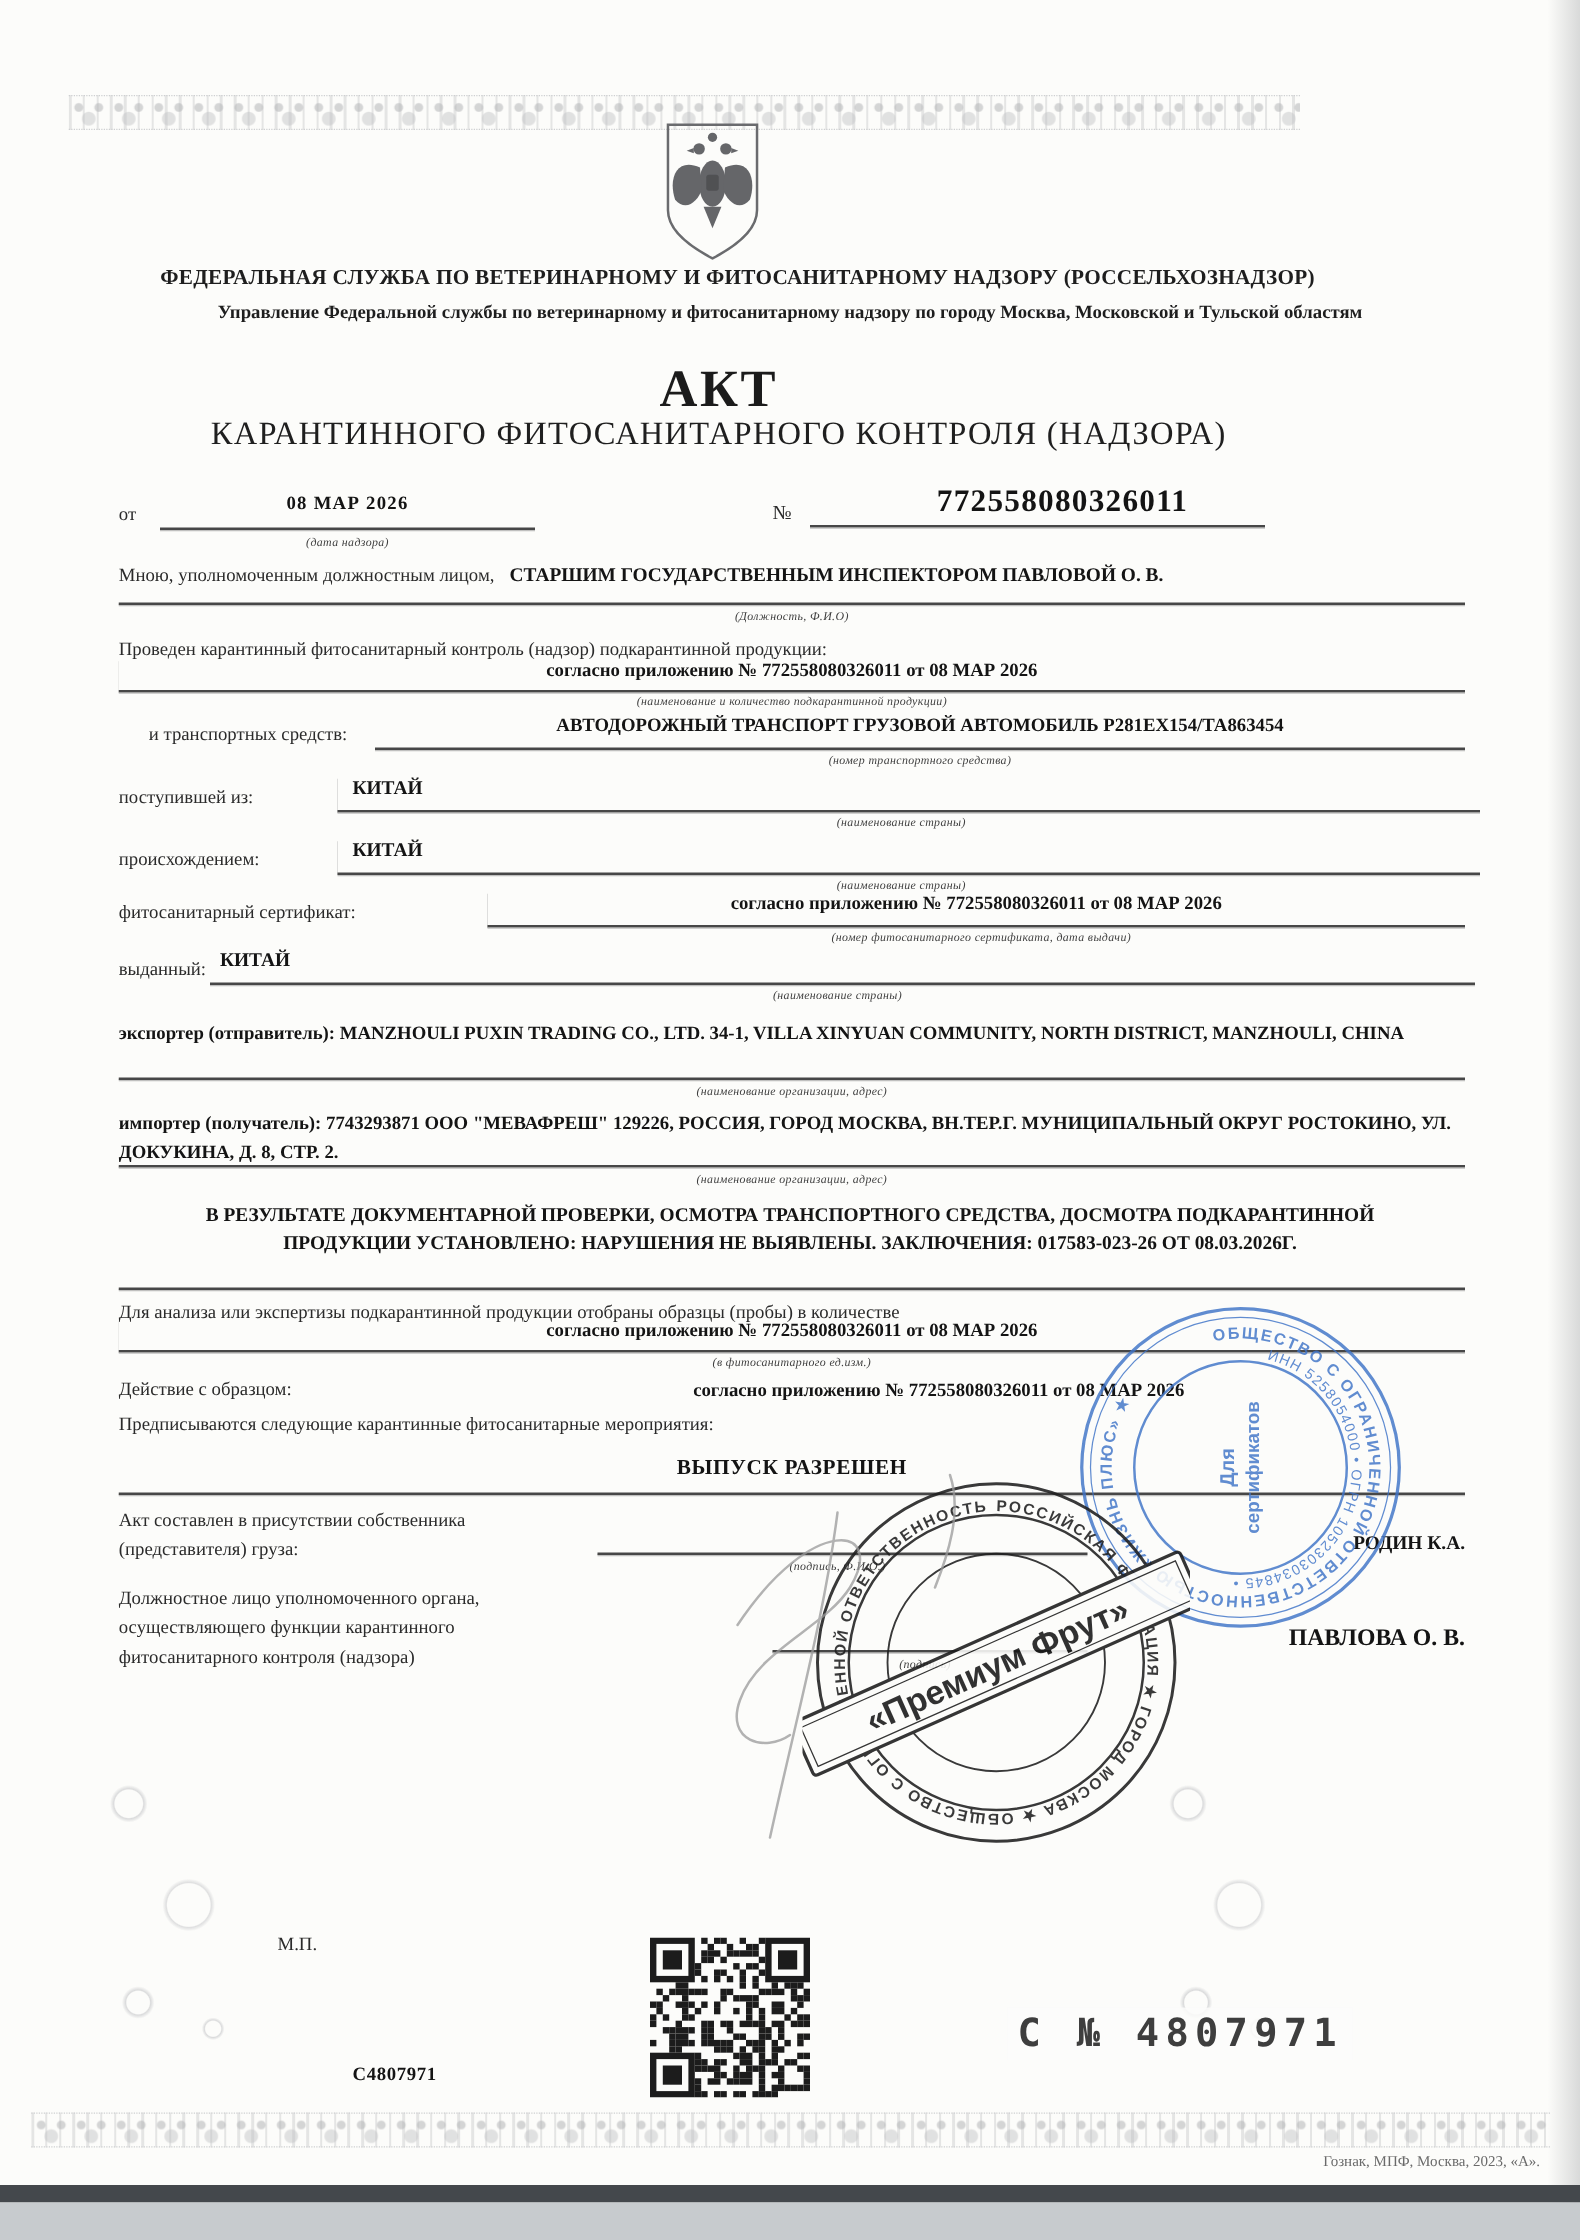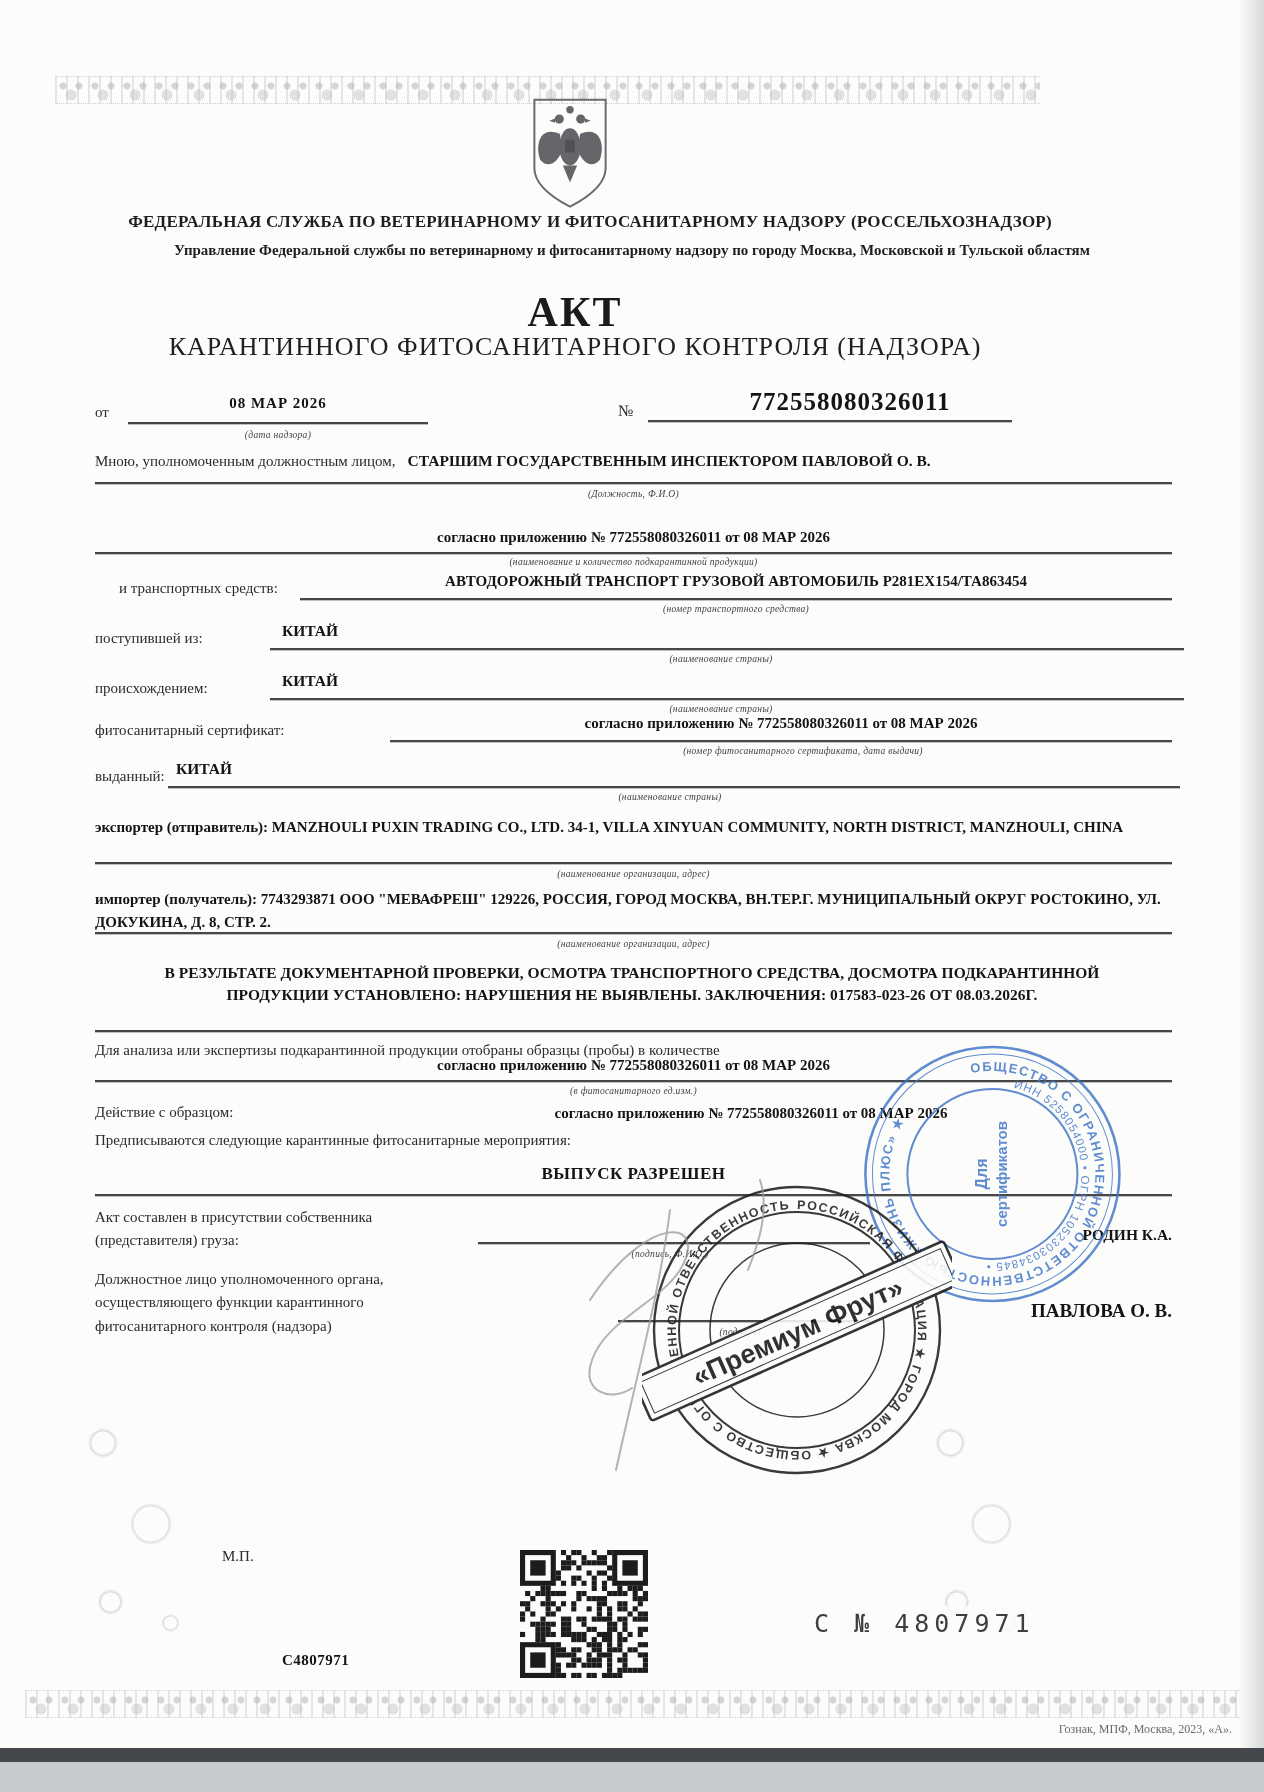--- a/index.html
+++ b/index.html
@@ -22,22 +22,22 @@
       radial-gradient(circle at 16px 18px, rgba(140,142,148,.45) 5px, transparent 6px),
       repeating-linear-gradient(90deg, rgba(130,132,138,.35) 0 2px, transparent 2px 11px);
     background-size:16px 100%,32px 100%,auto;
     border-top:1px dotted #a9abb0;border-bottom:1px dotted #a9abb0;}
   .orn{opacity:.7;filter:blur(.4px);
     background:
       radial-gradient(circle at 30% 25%, transparent 11px, rgba(135,137,145,.4) 12px, transparent 15px),
       radial-gradient(circle at 62% 52%, transparent 17px, rgba(135,137,145,.35) 18px, transparent 21px),
       radial-gradient(circle at 35% 78%, transparent 9px, rgba(135,137,145,.4) 10px, transparent 13px),
       radial-gradient(circle at 75% 85%, transparent 6px, rgba(135,137,145,.4) 7px, transparent 9px);}
-  .serial{font-family:"DejaVu Sans Mono",monospace;font-size:25px;letter-spacing:5px;color:#3e3e3e;
-          background:rgba(252,252,250,.85);padding:3px 8px;}
+  .serial{font-family:"DejaVu Sans Mono",monospace;font-size:31px;letter-spacing:5px;color:#3e3e3e;
+          background:rgba(252,252,250,.85);padding:3px 8px;font-weight:bold;}
   .scanline-dark{background:#44484c;}
   .scanline-grey{background:#c7cbce;}
   .edge-shadow{background:linear-gradient(to right, rgba(0,0,0,0) 0%, rgba(90,95,100,.22) 100%);}
 </style>
 </head>
 <body>
 
 <div class="page">
 
   <div class="abs band" style="left:55px;top:76px;width:985px;height:26px;"></div>
@@ -76,20 +76,21 @@
     <span class="val" style="font-size:25px;letter-spacing:1px;margin-left:40px;">772558080326011</span>
   </div>
 
   <div class="abs" style="left:95px;top:452px;width:1077px;">
     <span class="lbl">Мною, уполномоченным должностным лицом,</span>
     <span class="val" style="font-size:15.5px;padding-left:8px;">СТАРШИМ ГОСУДАРСТВЕННЫМ ИНСПЕКТОРОМ ПАВЛОВОЙ О. В.</span>
   </div>
   <div class="abs rule" style="left:95px;top:482px;width:1077px;"></div>
   <div class="abs cap" style="left:95px;top:489px;width:1077px;">(Должность, Ф.И.О)</div>
 
+  <div class="abs lbl" style="left:95px;top:512px;">Проведен карантинный фитосанитарный контроль (надзор) подкарантинной продукции:</div>
   <div class="abs fill center" style="left:95px;top:528px;width:1077px;height:24px;">
     <span class="val" style="font-size:15px;">согласно приложению № 772558080326011 от 08 МАР 2026</span>
   </div>
   <div class="abs cap" style="left:95px;top:557px;width:1077px;">(наименование и количество подкарантинной продукции)</div>
 
   <div class="abs lbl" style="left:95px;top:580px;margin-left:24px;">и транспортных средств:</div>
   <div class="abs fill center" style="left:300px;top:572px;width:872px;height:26px;">
     <span class="val" style="font-size:15px;">АВТОДОРОЖНЫЙ ТРАНСПОРТ ГРУЗОВОЙ АВТОМОБИЛЬ Р281ЕХ154/ТА863454</span>
   </div>
   <div class="abs cap" style="left:300px;top:604px;width:872px;">(номер транспортного средства)</div>
@@ -103,21 +104,21 @@
   <div class="abs lbl" style="left:95px;top:680px;">происхождением:</div>
   <div class="abs fill" style="left:270px;top:672px;width:902px;height:26px;padding-left:12px;">
     <span class="val" style="font-size:15.5px;">КИТАЙ</span>
   </div>
   <div class="abs cap" style="left:270px;top:704px;width:902px;">(наименование страны)</div>
 
   <div class="abs lbl" style="left:95px;top:722px;">фитосанитарный сертификат:</div>
   <div class="abs fill center" style="left:390px;top:714px;width:782px;height:26px;">
     <span class="val" style="font-size:15px;">согласно приложению № 772558080326011 от 08 МАР 2026</span>
   </div>
-  <div class="abs cap" style="left:412px;top:746px;width:782px;">(номер фитосанитарного сертификата, дата выдачи)</div>
+  <div class="abs cap" style="left:394px;top:746px;width:782px;">(номер фитосанитарного сертификата, дата выдачи)</div>
 
   <div class="abs lbl" style="left:95px;top:768px;">выданный:</div>
   <div class="abs fill" style="left:168px;top:760px;width:1004px;height:26px;padding-left:8px;">
     <span class="val" style="font-size:15.5px;">КИТАЙ</span>
   </div>
   <div class="abs cap" style="left:168px;top:792px;width:1004px;">(наименование страны)</div>
 
   <div class="abs" style="left:95px;top:816px;width:1077px;font-size:15px;line-height:1.5;">
     <span class="val" style="font-size:15px;">экспортер (отправитель):</span>
     <span class="val" style="font-size:15px;">MANZHOULI  PUXIN TRADING CO., LTD. 34-1, VILLA XINYUAN COMMUNITY, NORTH DISTRICT, MANZHOULI, CHINA</span>

